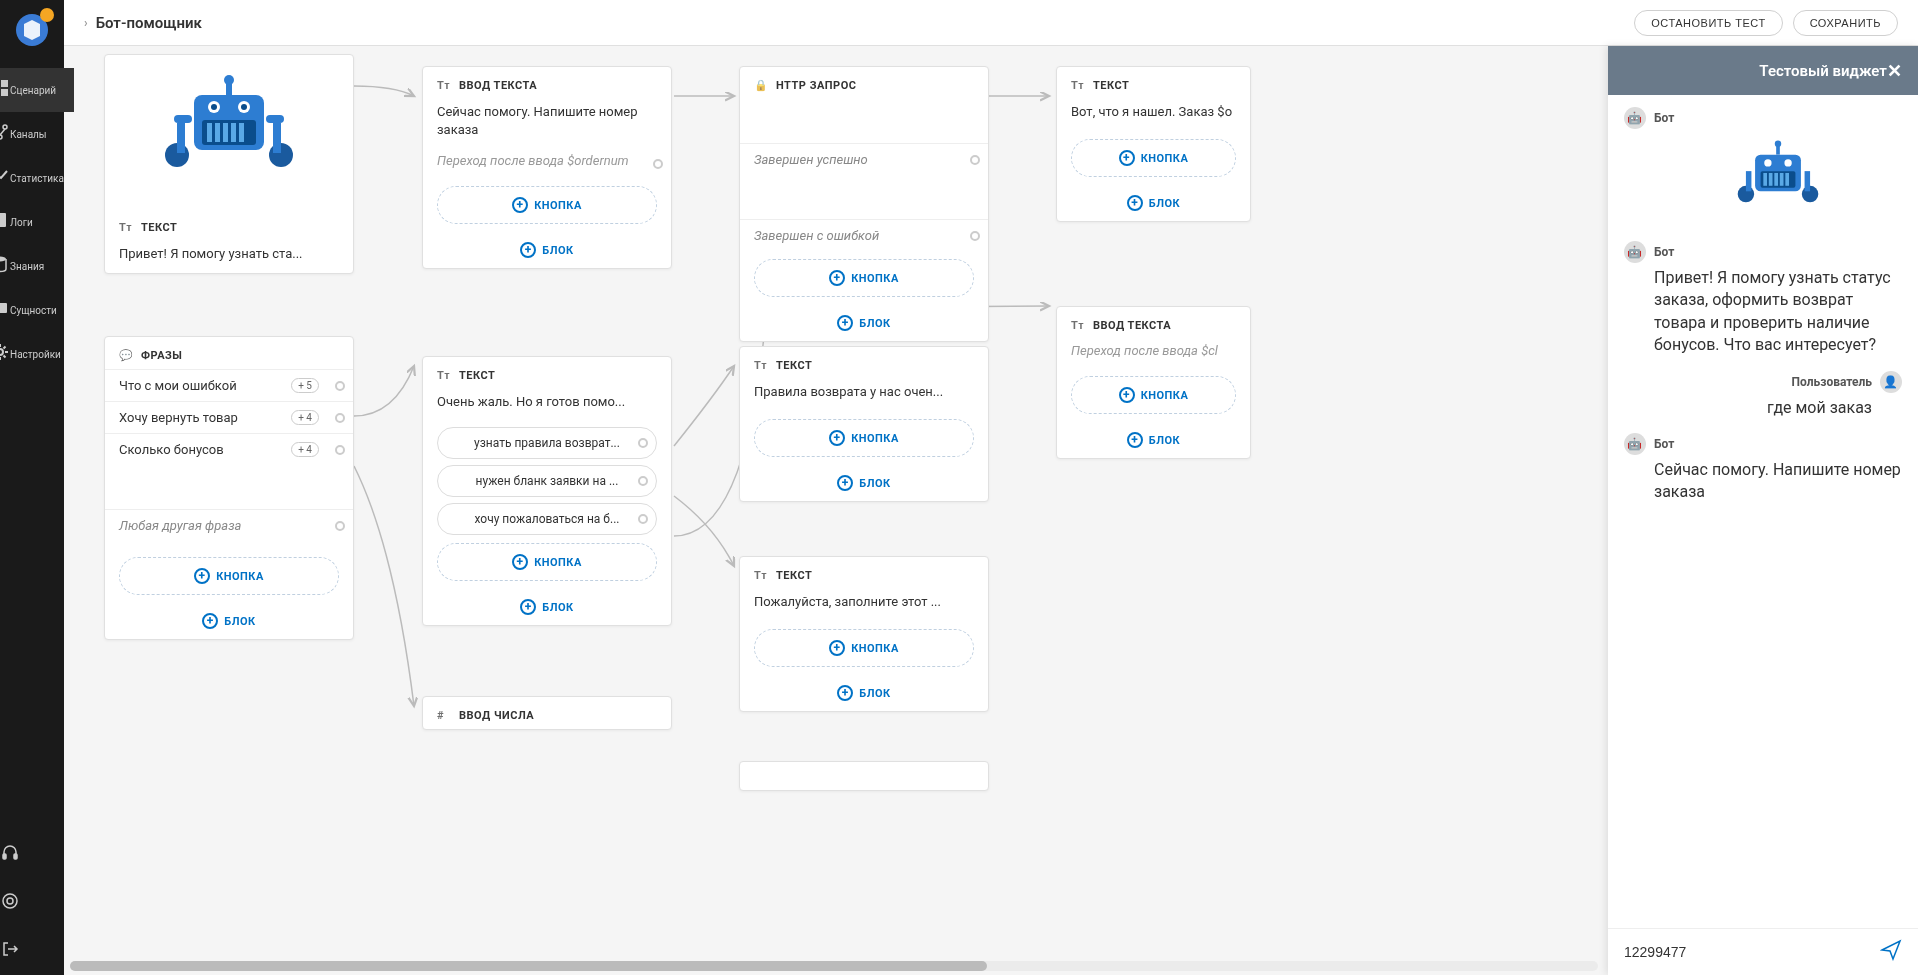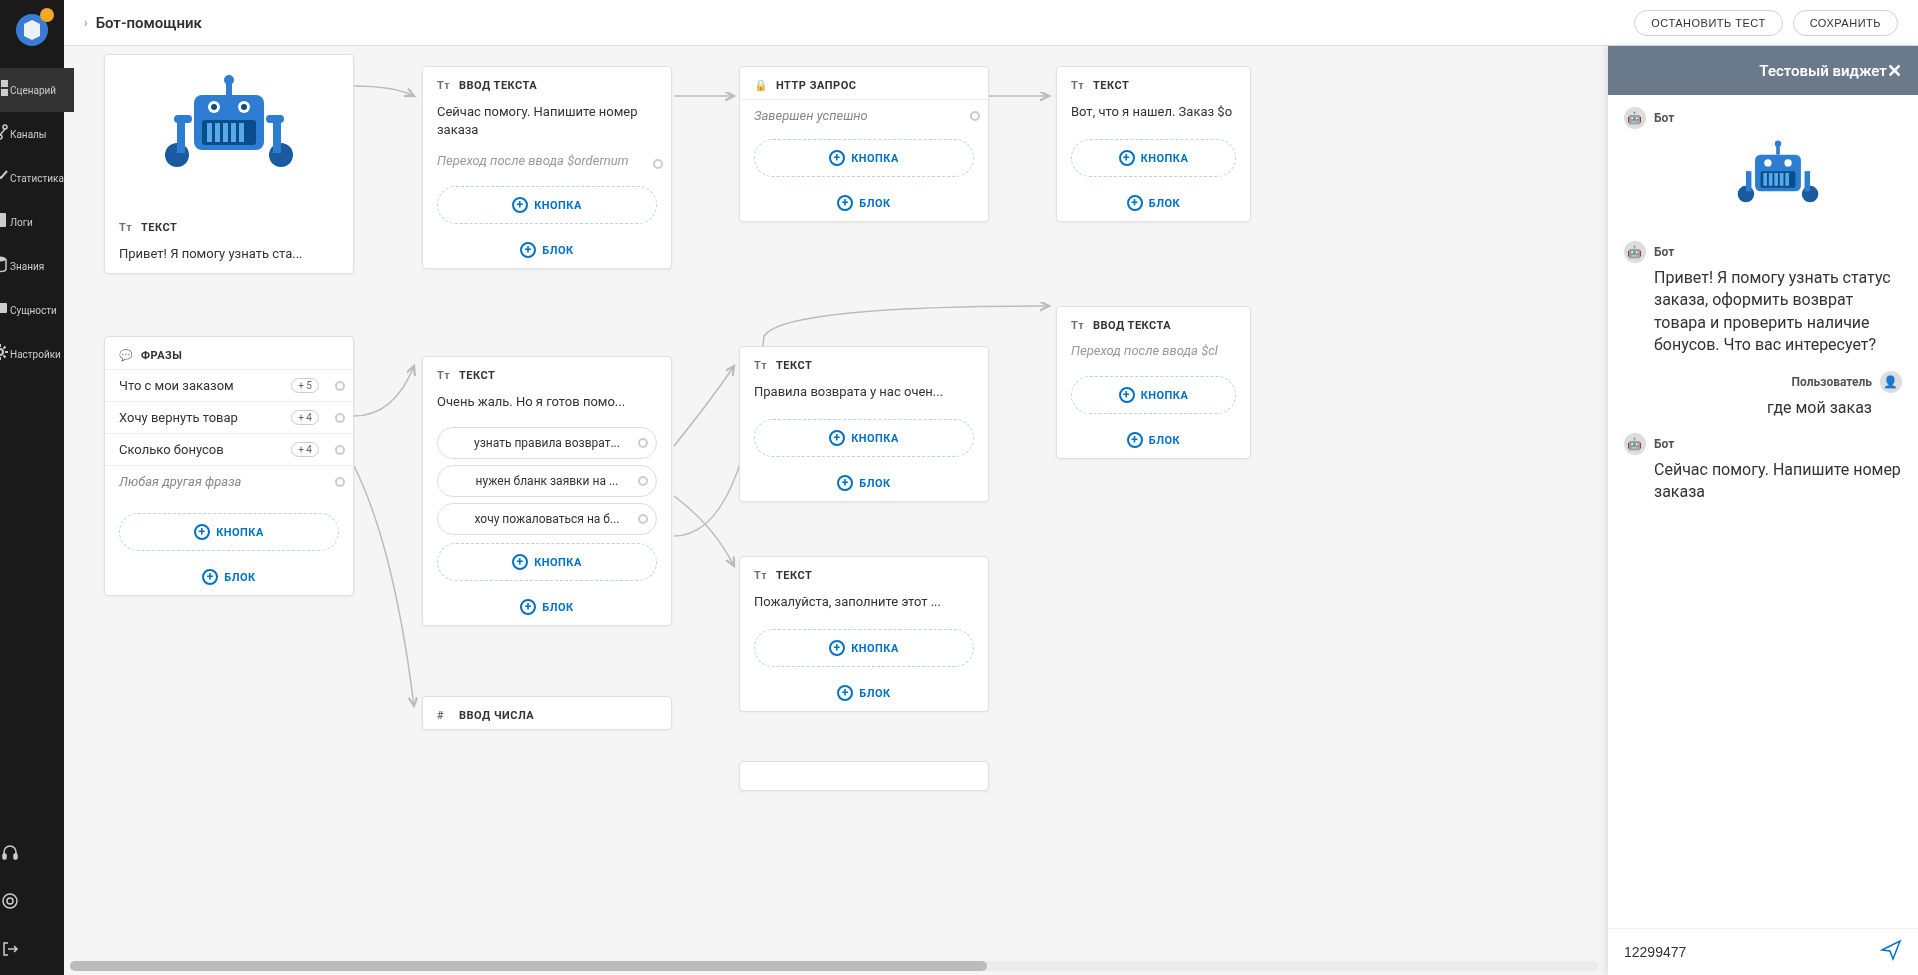--- a/index.html
+++ b/index.html
@@ -28,21 +28,21 @@
 .node { position: absolute; width: 250px; background: #fff; border: 1px solid #e0e0e0; border-radius: 4px; box-shadow: 0 1px 3px rgba(0,0,0,0.05); }
 .node-hero { padding: 10px; text-align: center; }
 .node-hero .robot-img { width: 180px; height: 130px; margin: 0 auto; }
 .section-head { display: flex; gap: 8px; padding: 12px 14px 6px; font-size: 11px; font-weight: 700; letter-spacing: 0.5px; color: #333; text-transform: uppercase; }
 .section-head .ico { width: 14px; height: 14px; opacity: 0.7; }
 .node-text { padding: 4px 14px 10px; font-size: 13px; color: #333; line-height: 1.4; white-space: nowrap; overflow: hidden; text-overflow: ellipsis; }
 .node-subtle { padding: 4px 14px 10px; font-size: 13px; color: #999; font-style: italic; position: relative; }
 .node-subtle .port, .opt-row .port, .phrase-row .port { position: absolute; right: 8px; top: 50%; transform: translateY(-50%); width: 10px; height: 10px; border: 2px solid #ccc; border-radius: 50%; background: #fff; }
 .phrase-row, .opt-row { display: flex; align-items: center; justify-content: space-between; padding: 8px 14px; border-top: 1px solid #eee; font-size: 13px; color: #333; position: relative; }
 .phrase-row .cnt { font-size: 10px; border: 1px solid #ccc; border-radius: 10px; padding: 1px 6px; color: #666; margin-right: 20px; }
-.opt-row { font-style: italic; color: #888; }
+.opt-row { font-style: italic; color: #888; margin-top: 44px; }
 .opt-btn { display: flex; align-items: flex-end; justify-content: center; padding: 8px 14px; margin: 6px 14px; border: 1px solid #ddd; border-radius: 20px; font-size: 12px; color: #333; position: relative; white-space: nowrap; overflow: hidden; text-overflow: ellipsis; }
 .opt-btn .port { position: absolute; right: 8px; top: 50%; transform: translateY(-50%); width: 10px; height: 10px; border: 2px solid #ccc; border-radius: 50%; background: #fff; }
 
 .add-line { display: flex; align-items: center; justify-content: center; gap: 6px; padding: 10px; font-size: 11px; font-weight: 700; letter-spacing: 0.5px; color: #0072c6; cursor: pointer; }
 .add-line.dashed { border: 1px dashed #c0d0e0; border-radius: 20px; margin: 8px 14px; }
 .add-line .plus { width: 16px; height: 16px; border: 2px solid #0072c6; border-radius: 50%; display: flex; align-items: center; justify-content: center; font-size: 12px; line-height: 1; }
 .node-gap { height: 8px; }
 
 .widget { position: fixed; top: 46px; right: 0; width: 310px; bottom: 0; background: #fff; box-shadow: -2px 0 8px rgba(0,0,0,0.1); display: flex; flex-direction: column; z-index: 60; }
 .widget-head { background: #6a7a8a; color: #fff; padding: 14px 16px; display: flex; align-items: center; justify-content: flex-end; font-size: 15px; font-weight: 600; }
@@ -226,21 +226,21 @@
         </div>
   <div class="node-text">Привет! Я помогу узнать ста...</div>
 </div>
 
 <div class="node" style="top:290px;left:40px;">
   <div class="section-head">
           <span class="ico">💬</span>
           <span>ФРАЗЫ</span>
         </div>
   <div class="phrase-row">
-          <span>Что с мои заказом</span>
+          <span>Что с мои ошибкой</span>
           <span class="cnt">+ 5</span>
           <span class="port"></span>
         </div>
   <div class="phrase-row">
           <span>Хочу вернуть товар</span>
           <span class="cnt">+ 4</span>
           <span class="port"></span>
         </div>
   <div class="phrase-row">
           <span>Сколько бонусов</span>
@@ -314,20 +314,24 @@
         </div>
 </div>
 
 <div class="node" style="top:20px;left:675px;">
   <div class="section-head">
           <span class="ico">🔒</span>
           <span>HTTP ЗАПРОС</span>
         </div>
   <div class="opt-row">
           <span>Завершен успешно</span>
+          <span class="port"></span>
+        </div>
+  <div class="opt-row">
+          <span>Завершен с ошибкой</span>
           <span class="port"></span>
         </div>
   <div class="add-line dashed">
           <span class="plus">+</span>
           <span>КНОПКА</span>
         </div>
   <div class="add-line">
           <span class="plus">+</span>
           <span>БЛОК</span>
         </div>

